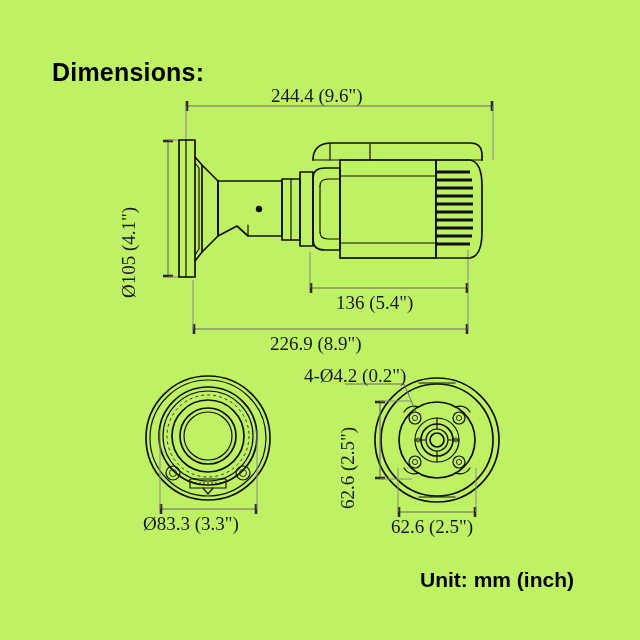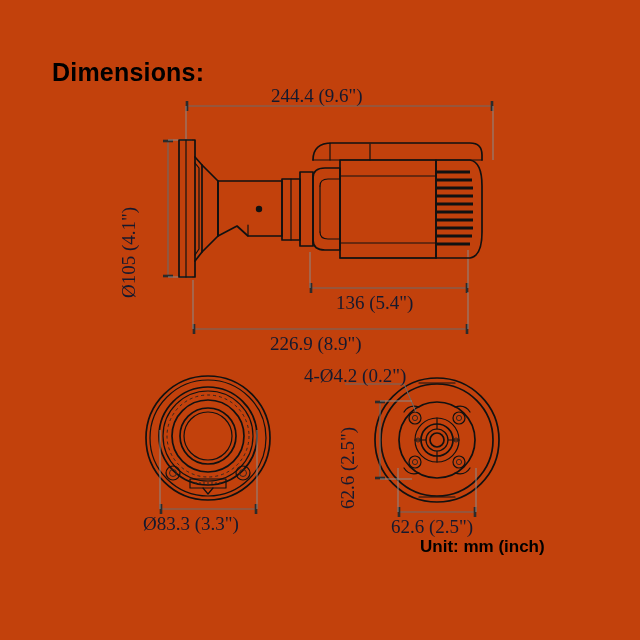--- a/index.html
+++ b/index.html
@@ -8,38 +8,38 @@
     background: #ffffff;
   }
   body {
     font-family: "Liberation Sans", sans-serif;
     color: #1a1a2e;
   }
   #page {
     position: relative;
     width: 640px;
     height: 640px;
-    background: #c2410c;
+    background: #bef264;
     overflow: hidden;
   }
   #heading {
     position: absolute;
     left: 52px;
     top: 58px;
     font-size: 25px;
     font-weight: 700;
     color: #000000;
     letter-spacing: 0.2px;
     white-space: nowrap;
   }
   #unit-note {
     position: absolute;
     left: 420px;
-    top: 537px;
-    font-size: 17px;
+    top: 568px;
+    font-size: 21px;
     font-weight: 700;
     color: #000000;
     white-space: nowrap;
   }
   .dim-label {
     position: absolute;
     font-size: 19px;
     font-weight: 400;
     color: #15192e;
     white-space: nowrap;

